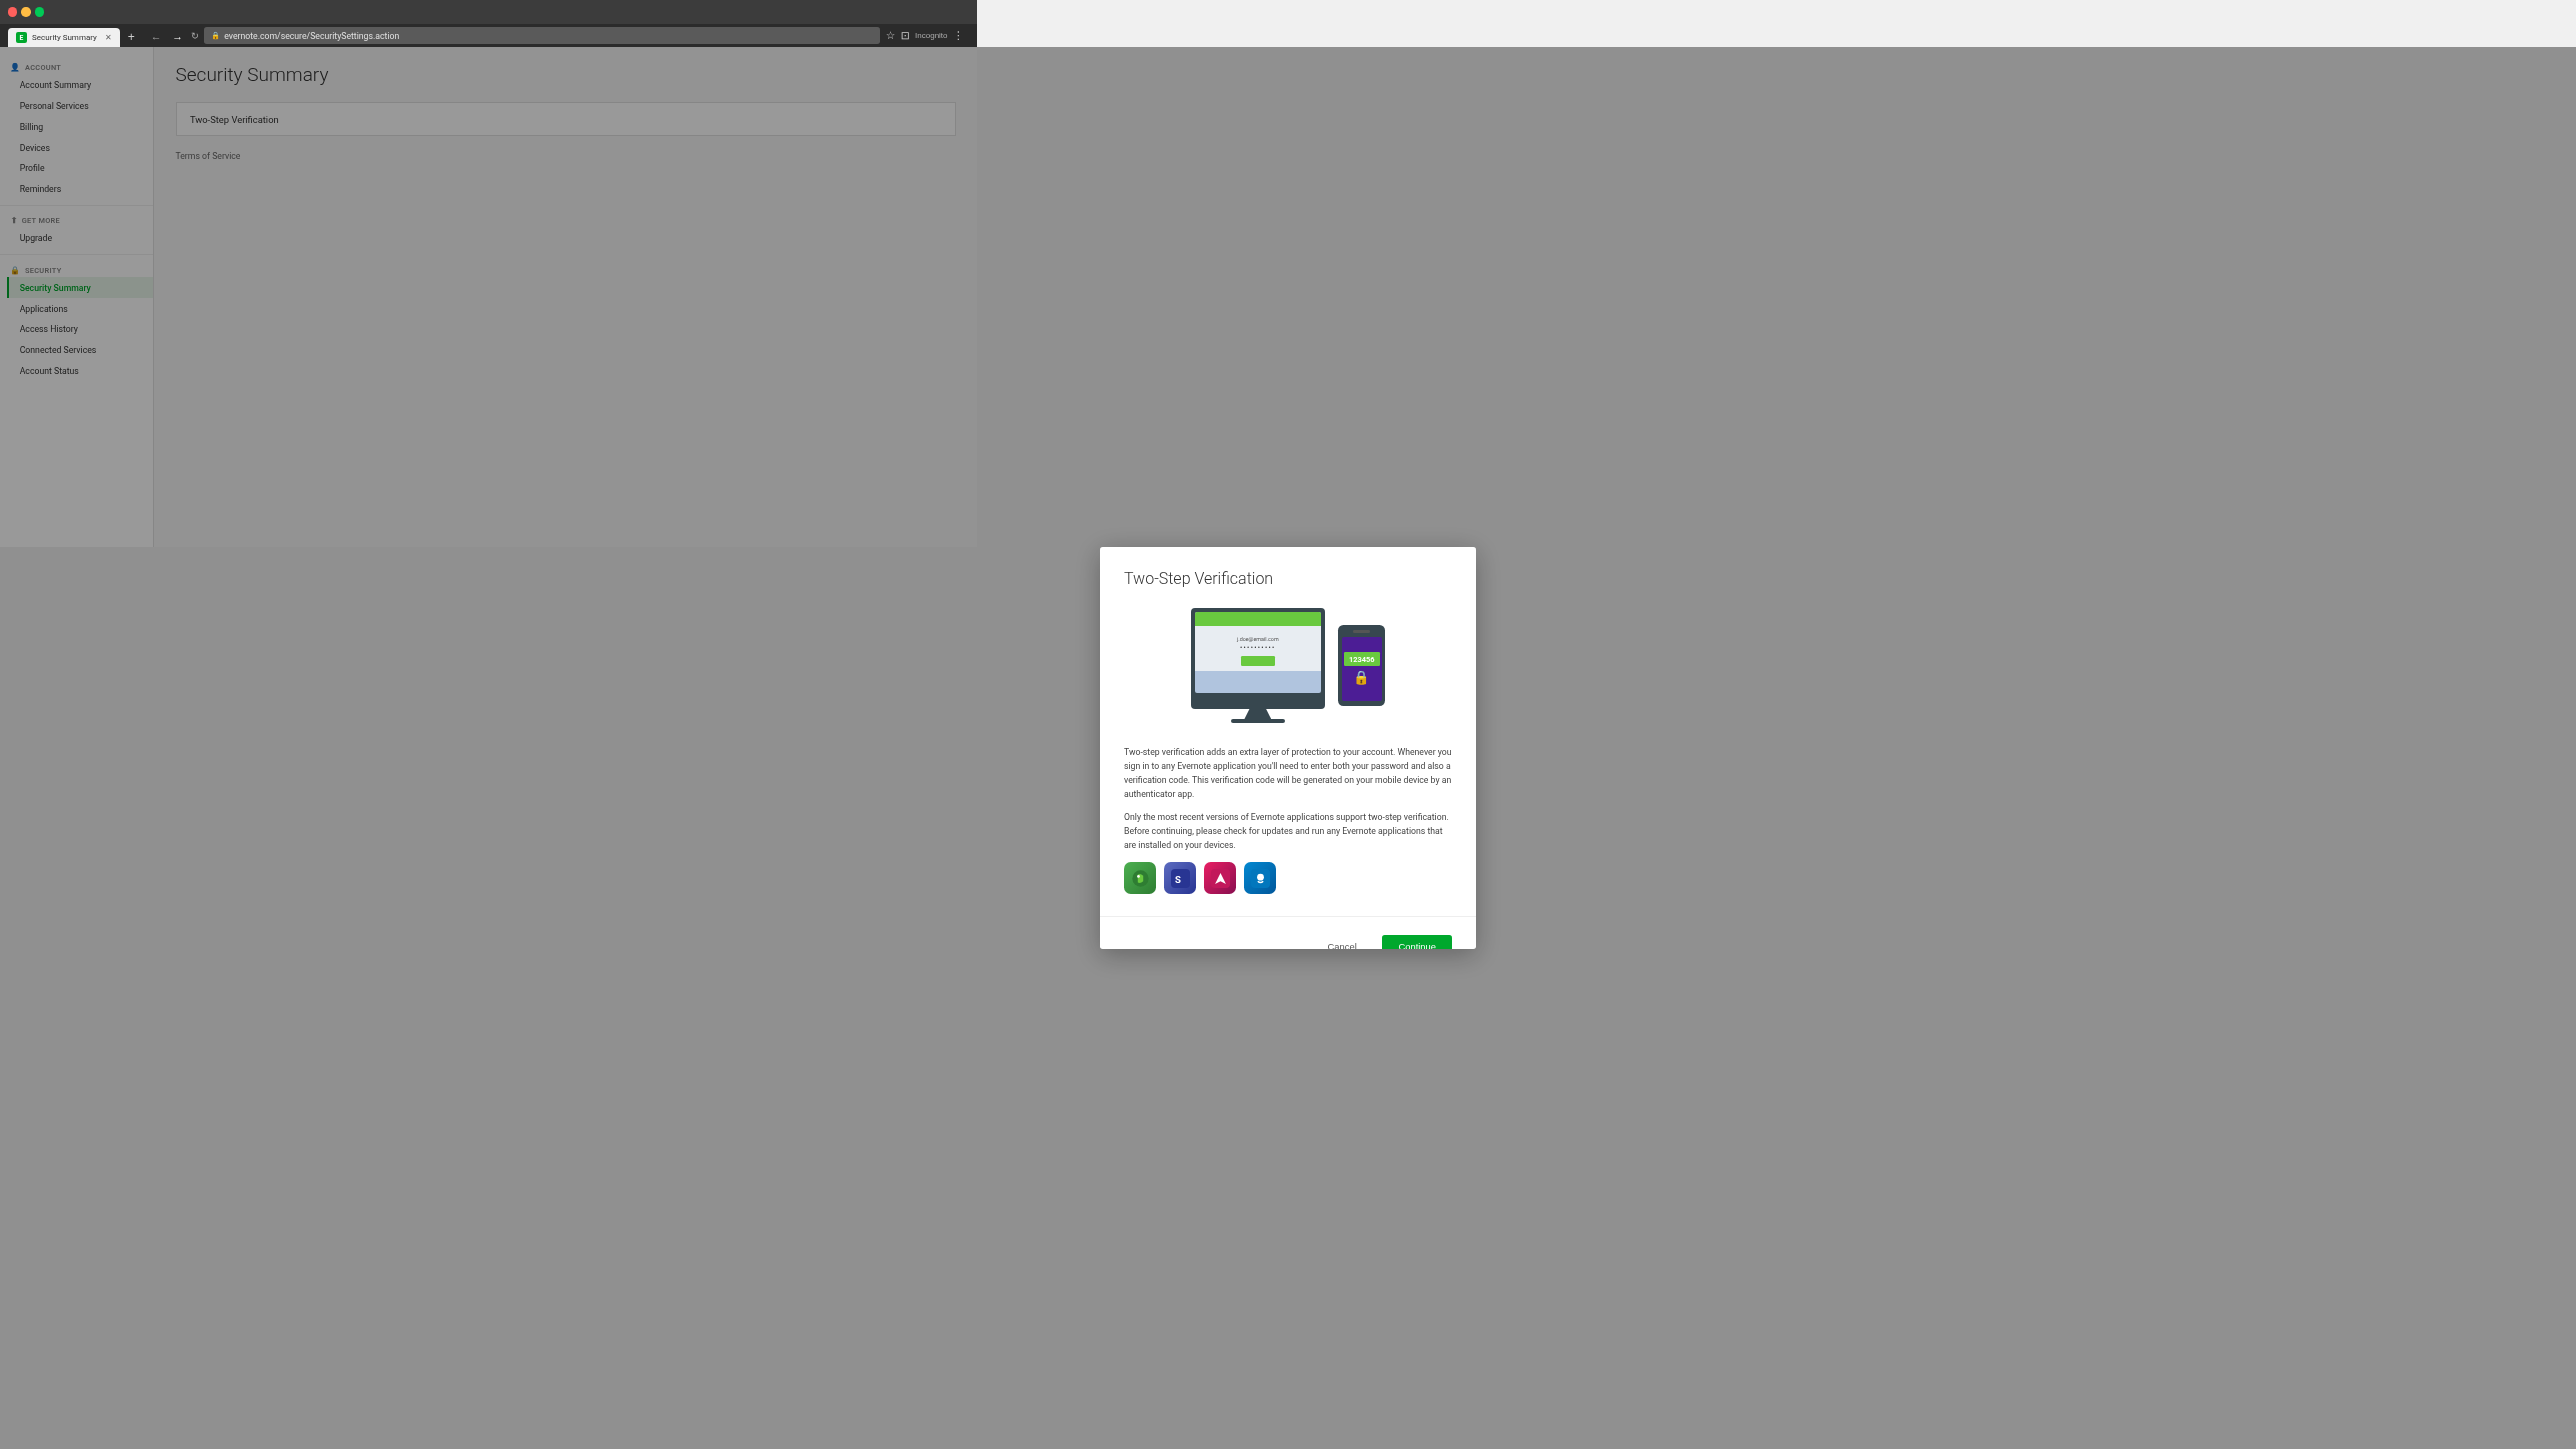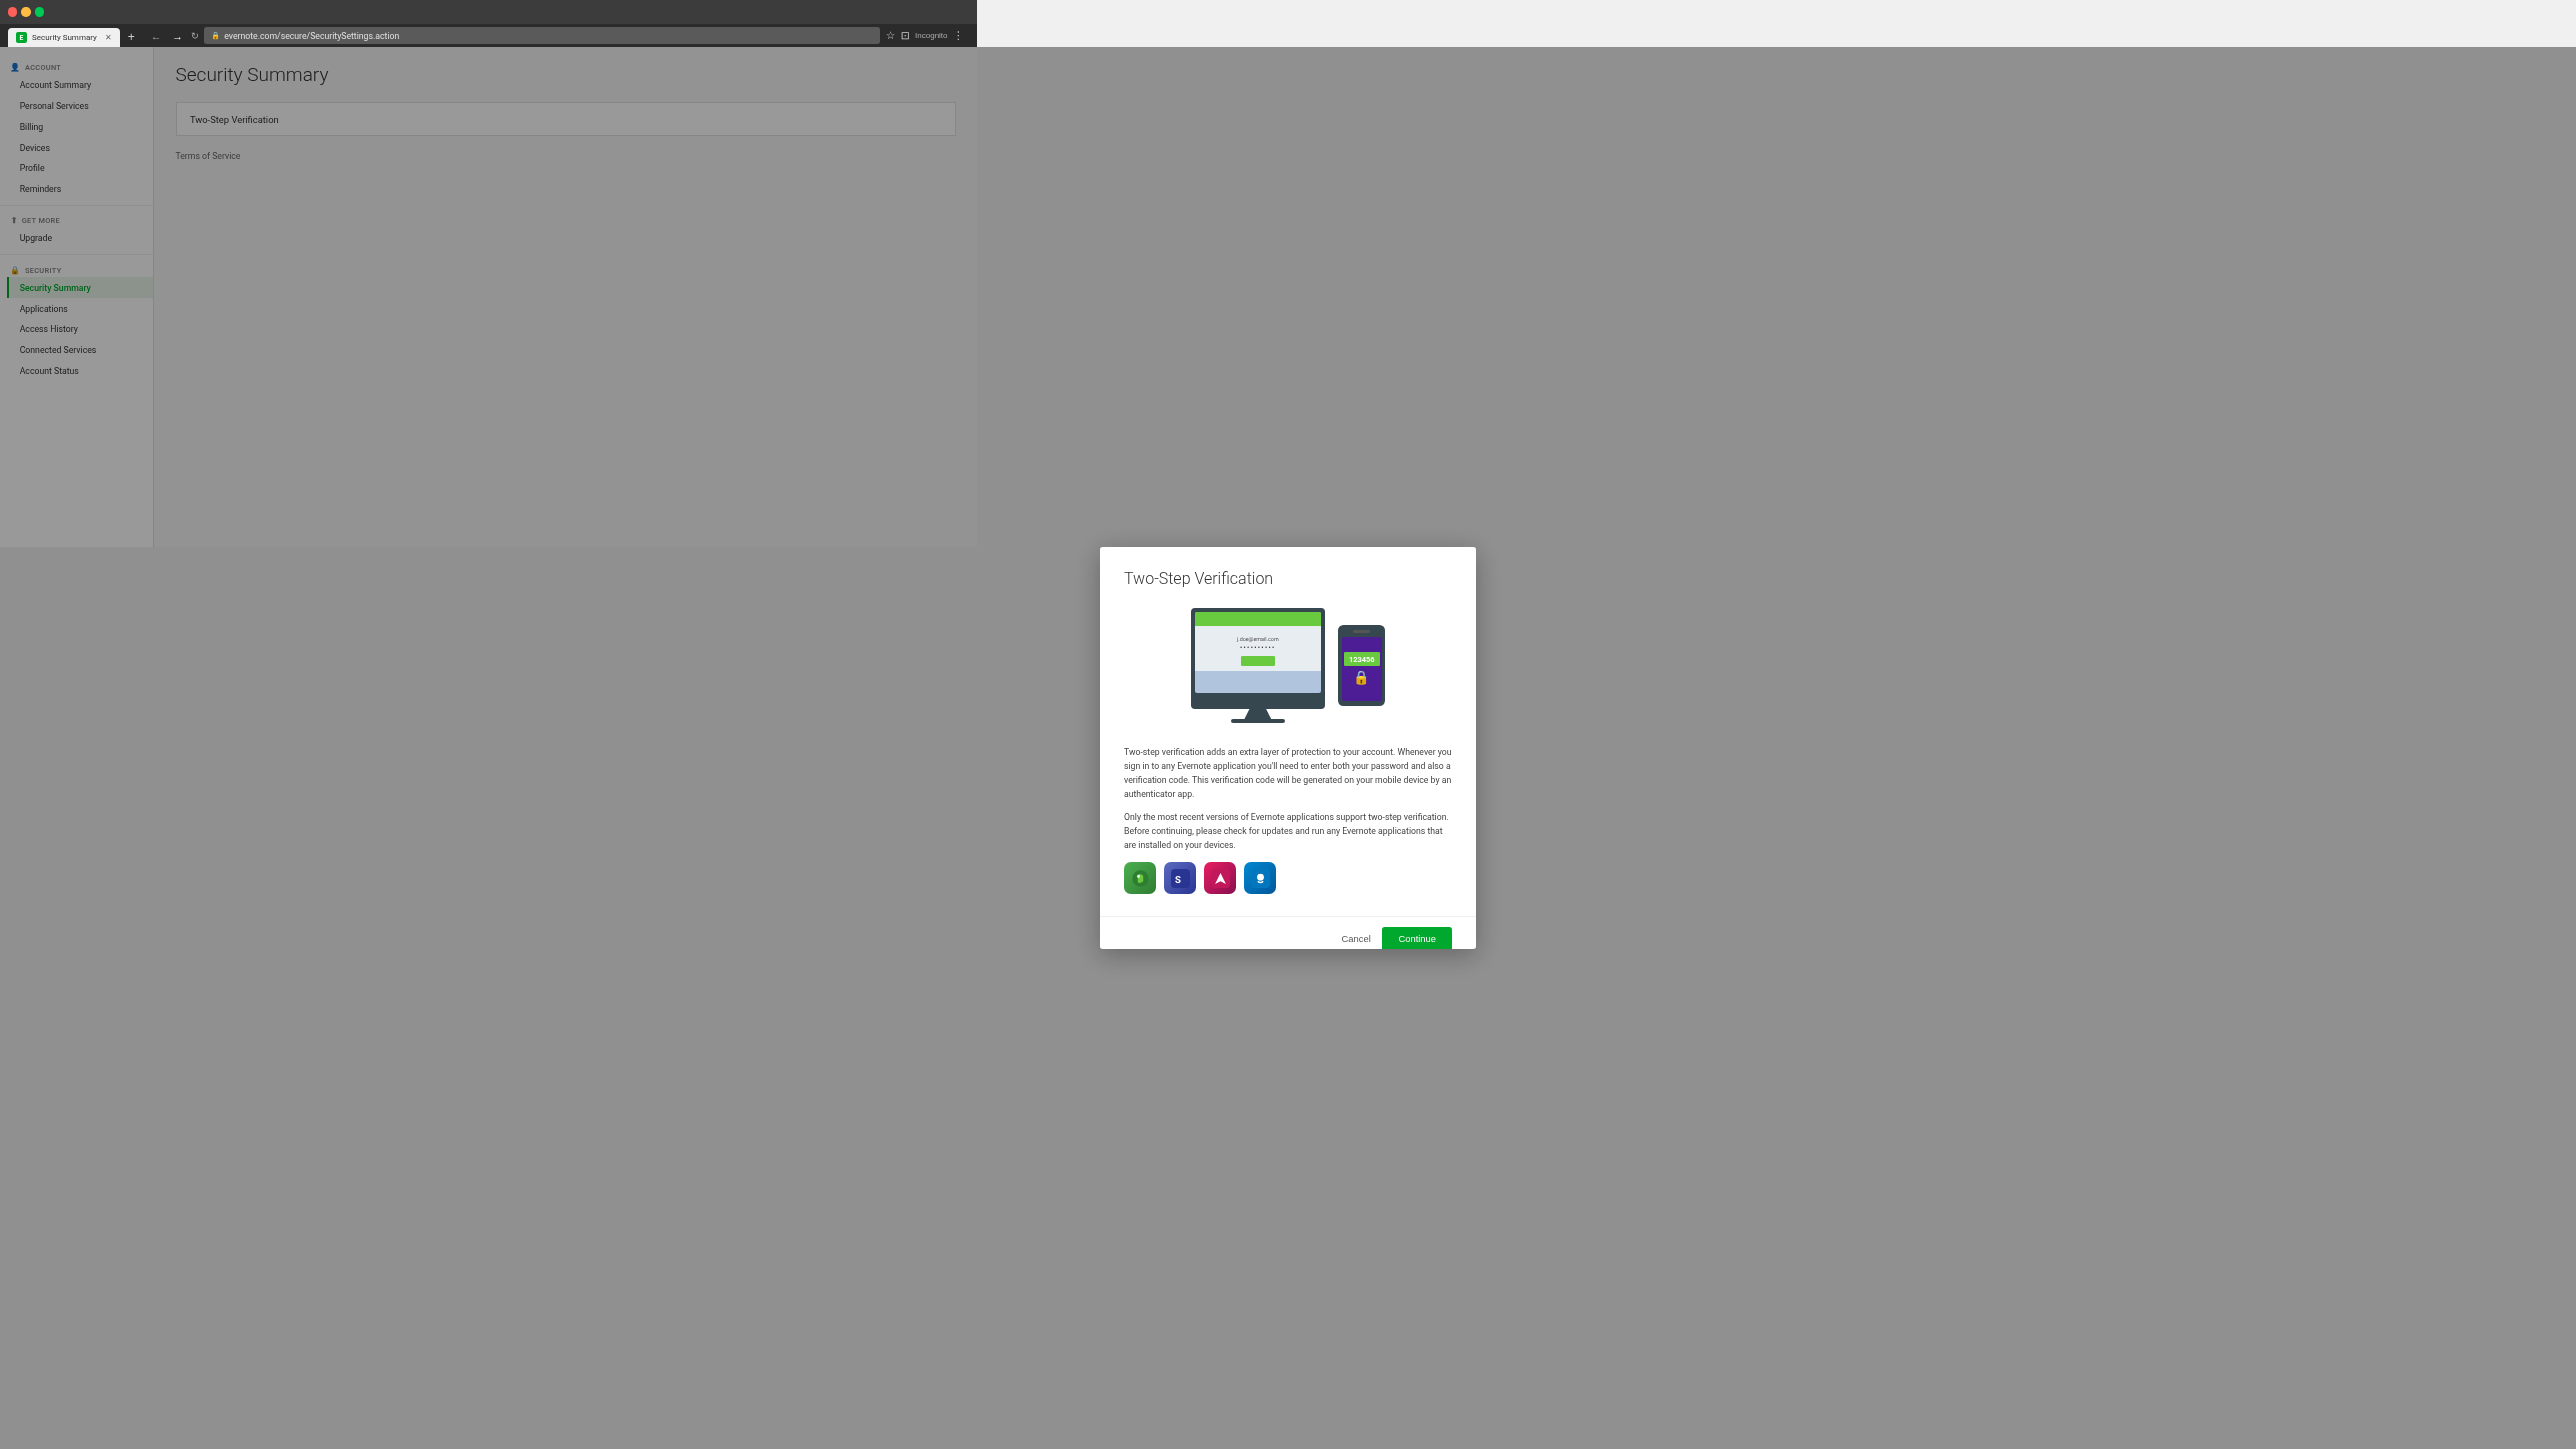--- a/index.html
+++ b/index.html
@@ -383,25 +383,25 @@
       color: white;
       overflow: hidden;
     }
     .app-icon-evernote { background: linear-gradient(135deg, #4caf50, #2e7d32); }
     .app-icon-skitch { background: linear-gradient(135deg, #5c6bc0, #283593); }
     .app-icon-penultimate { background: linear-gradient(135deg, #e91e63, #880e4f); }
     .app-icon-food { background: linear-gradient(135deg, #0288d1, #01579b); }
 
     
     .modal-footer {
-      padding: 10px 24px 16px;
+      padding: 18px 24px 16px;
       display: flex;
       align-items: center;
       justify-content: flex-end;
-      gap: 1px;
+      gap: 15px;
       border-top: 0.7px solid #eee;
     }
     .btn-cancel {
       background: none;
       border: none;
       color: #555;
       font-size: 9.4px;
       cursor: pointer;
       padding: 5.4px 10.7px;
     }

